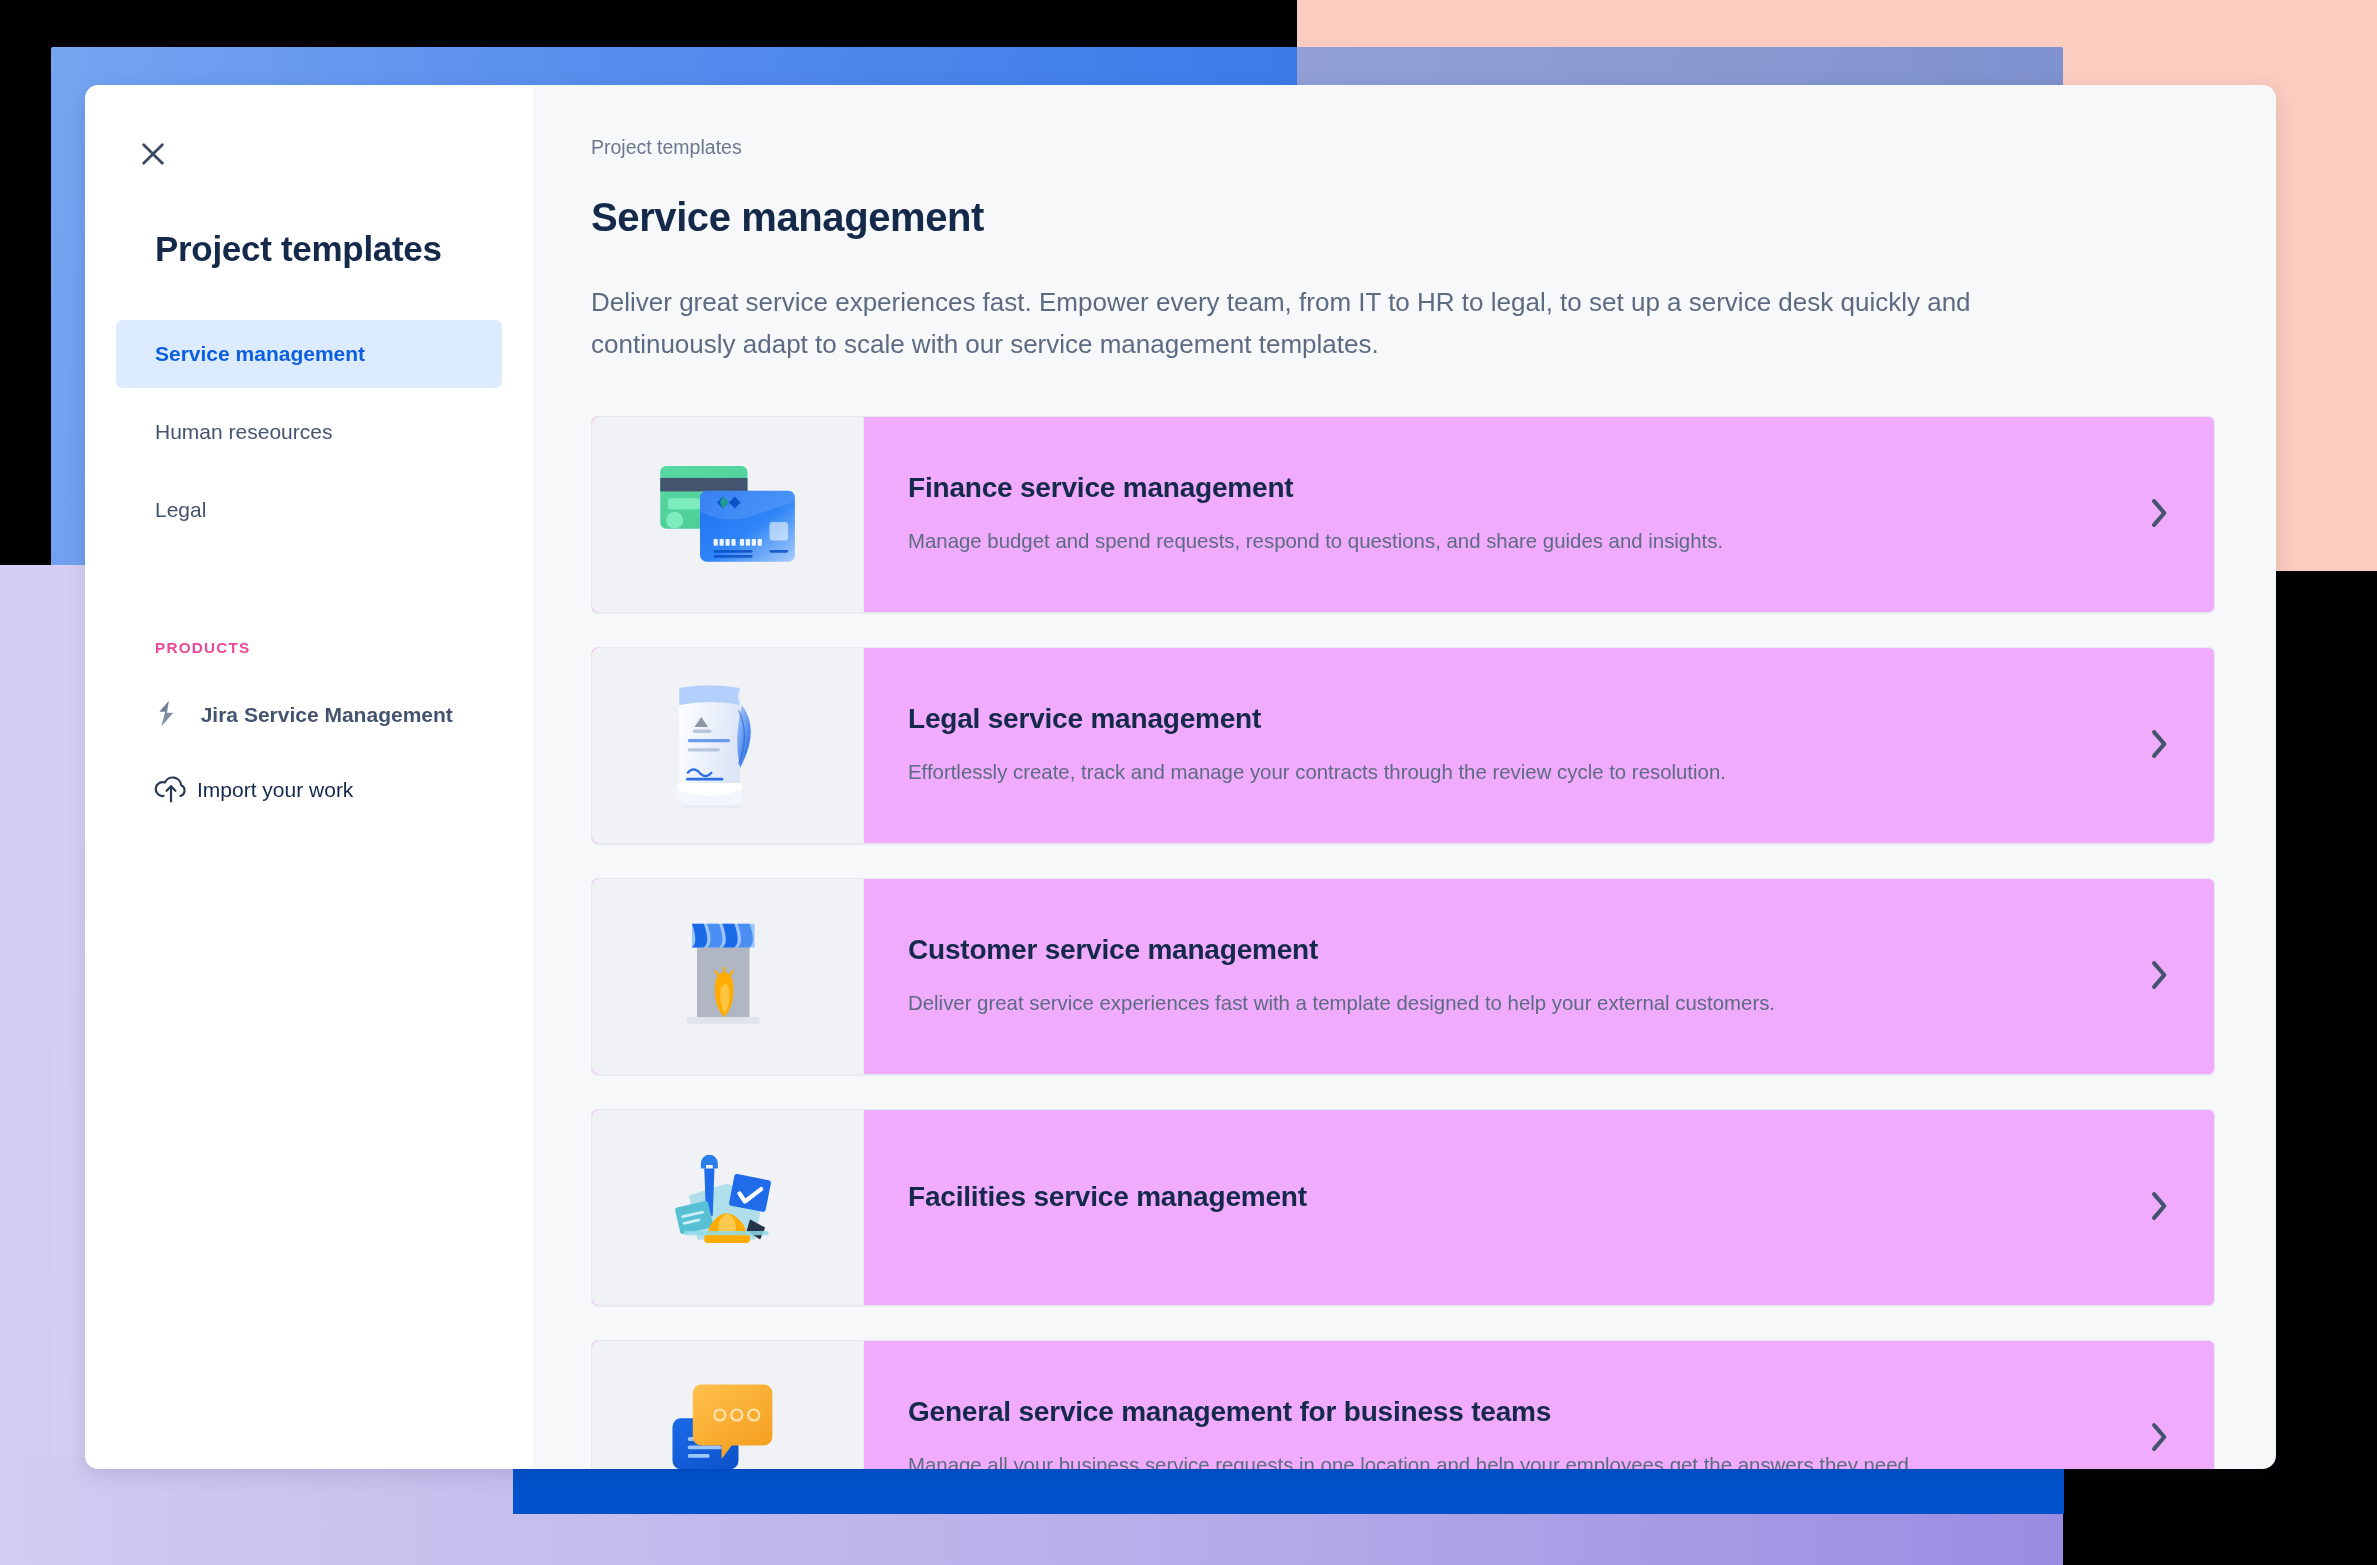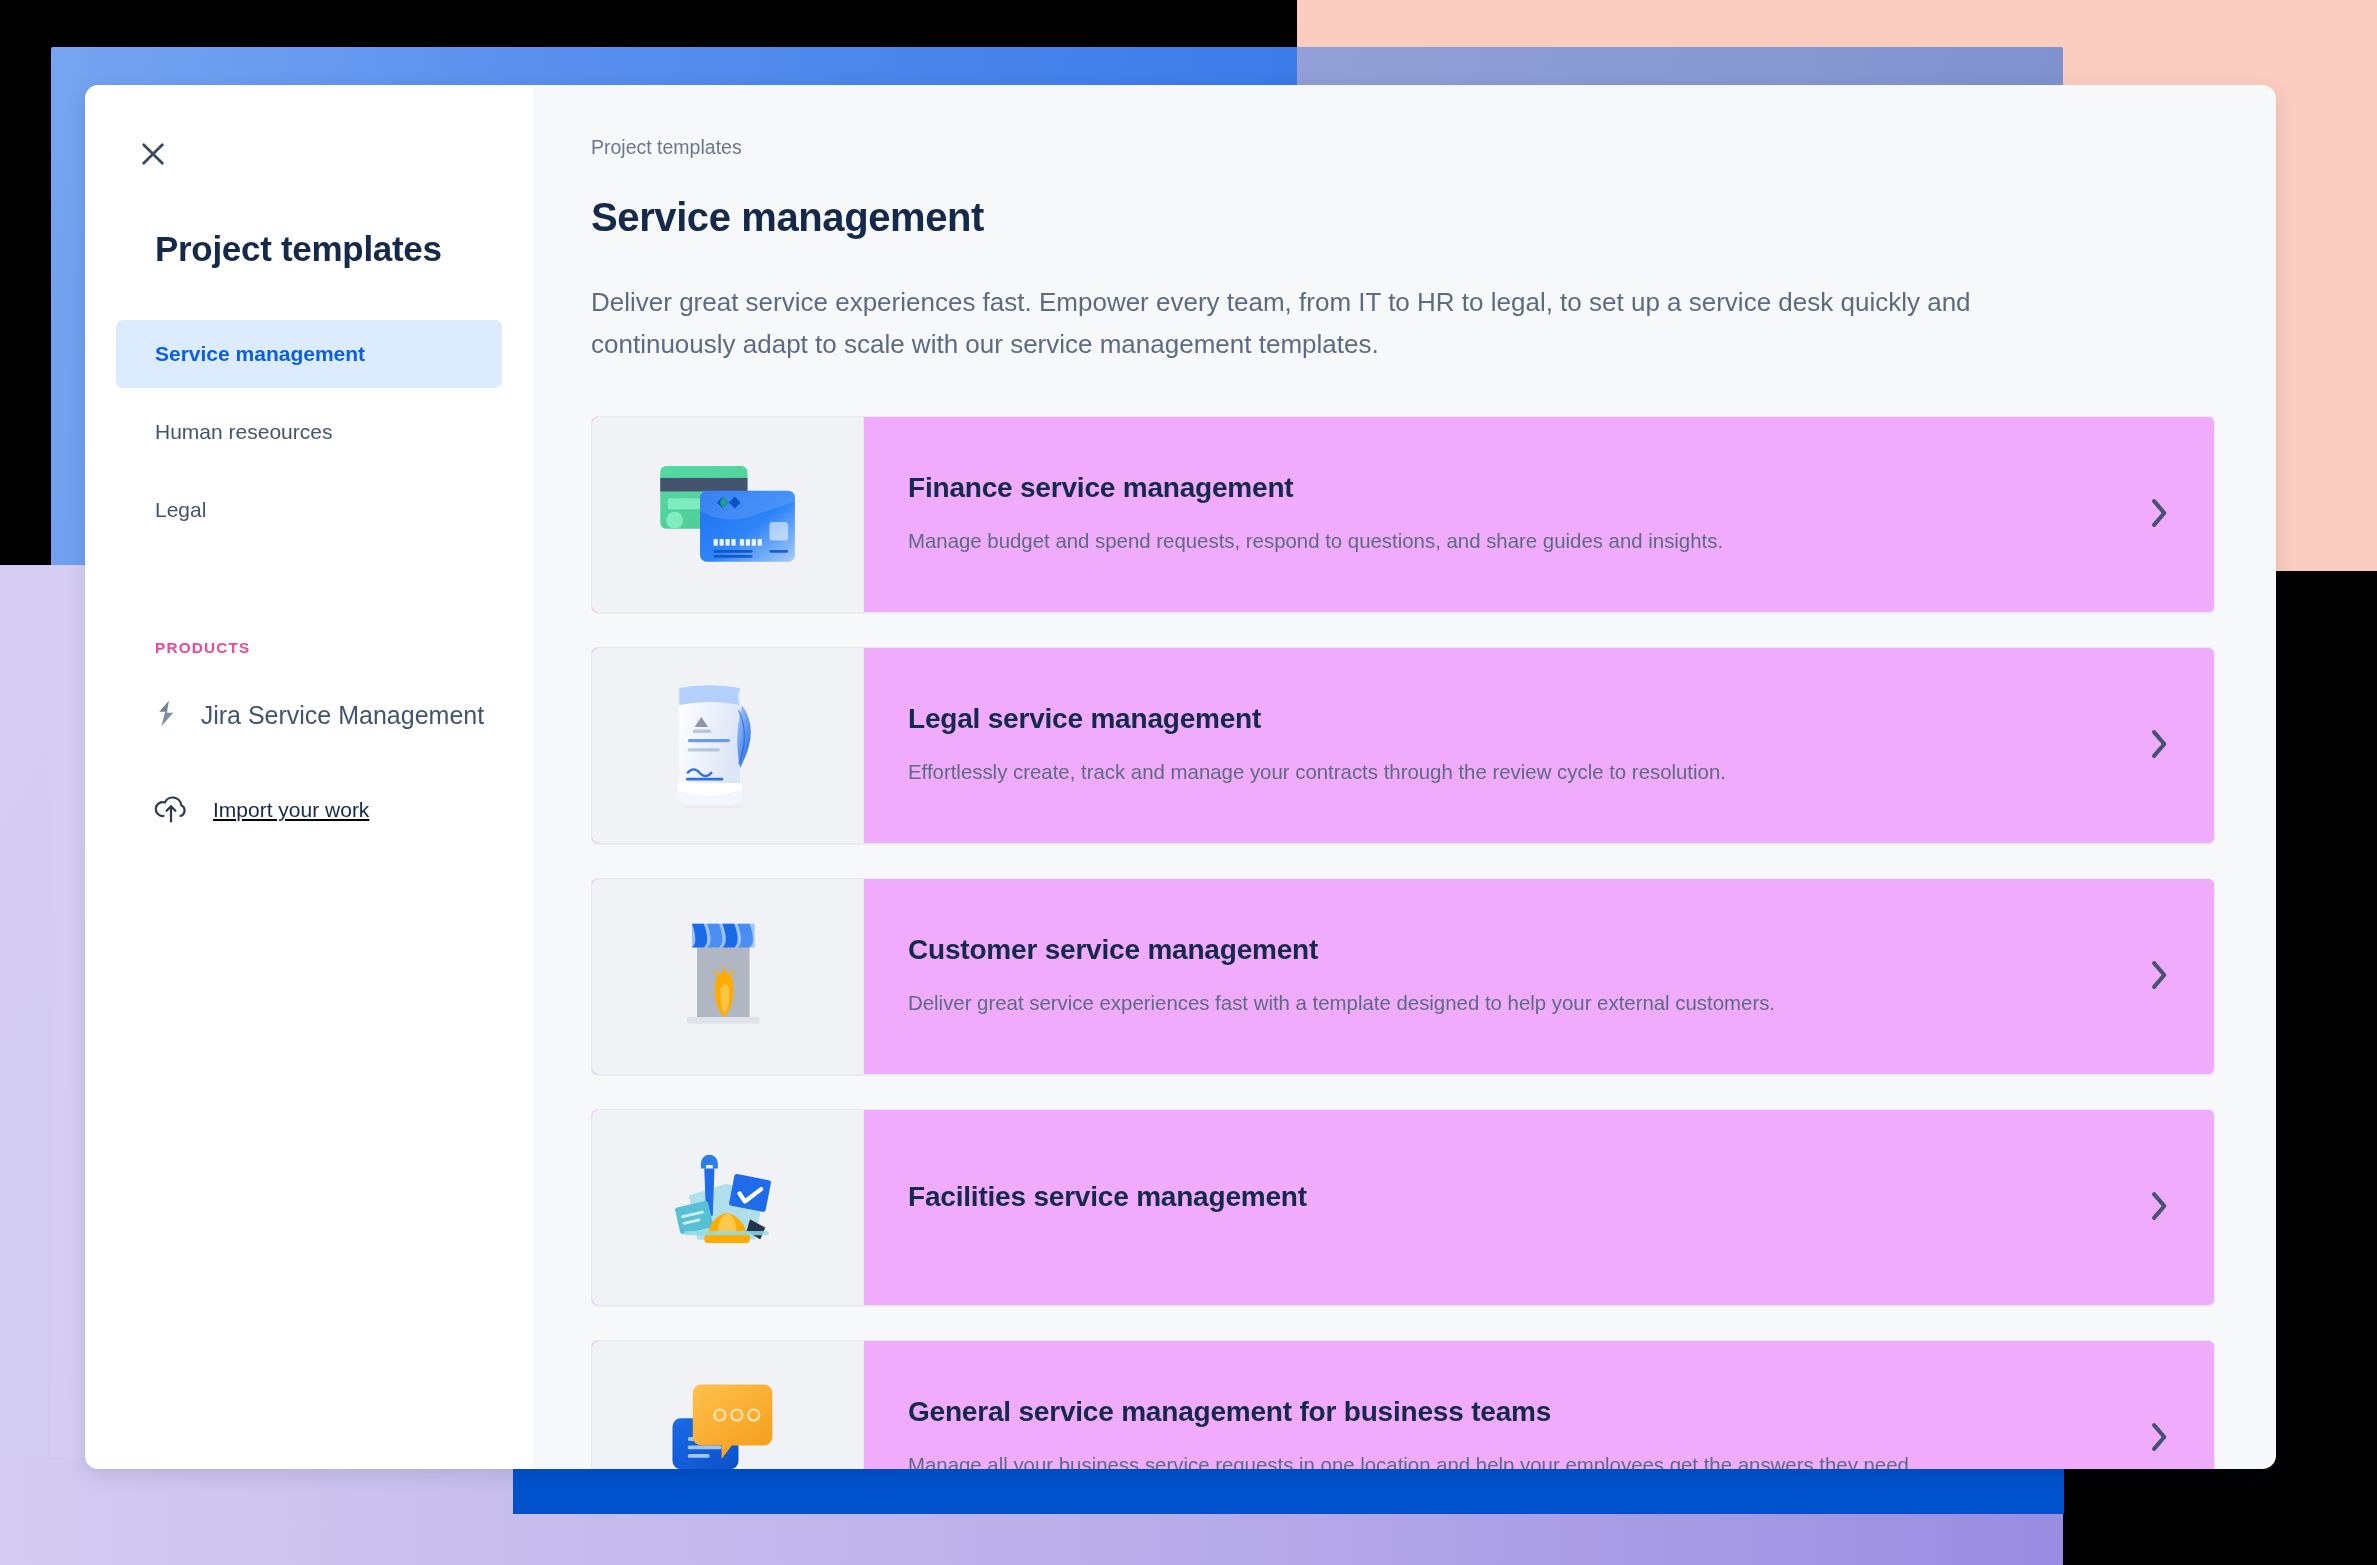--- a/index.html
+++ b/index.html
@@ -119,31 +119,30 @@
     color: #ec4899;
   }
 
   .product-row {
     display: flex; align-items: center;
     margin: 42px 0 0 37px;
     gap: 18.7px;
     cursor: pointer;
   }
   .product-row .label {
-    font-size: 25px;
+    font-size: 21px;
     color: #44546f;
-    font-weight: 400;
+    font-weight: 700;
   }
 
   .import-row {
     display: flex; align-items: center;
-    margin: 62px 0 0 37px;
-    gap: 24px;
+    margin: 42px 0 0 37px;
+    gap: 8px;
     cursor: pointer;
-    text-decoration: underline;
   }
   .import-row .label {
     font-size: 21px;
     color: #15294b;
     font-weight: 400;
   }
 
   
   .main {
     flex: 1 1 auto;

